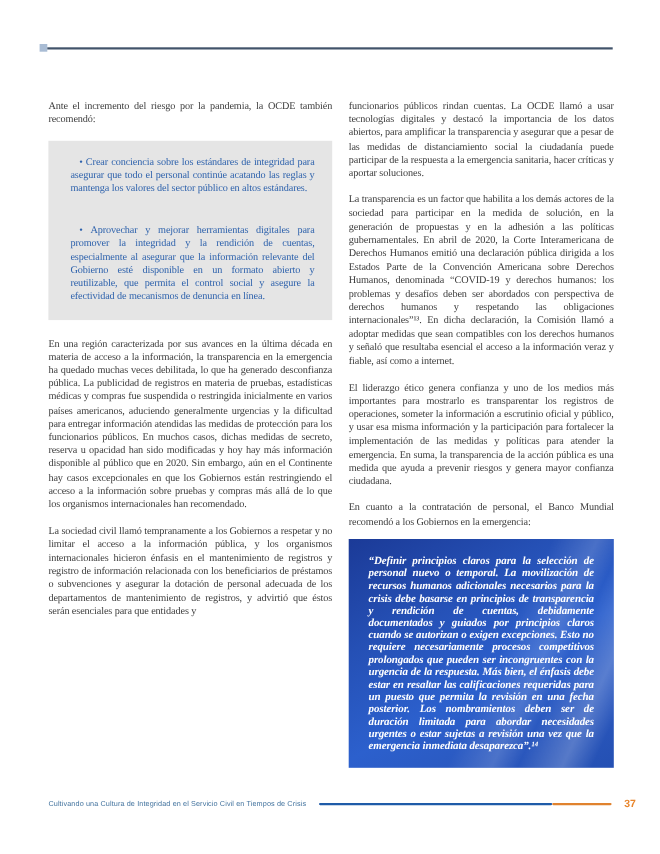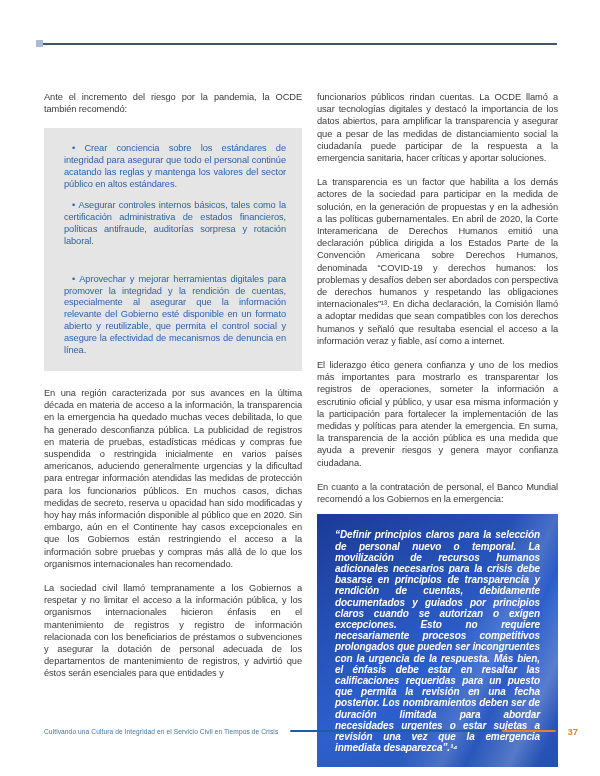--- a/index.html
+++ b/index.html
@@ -8,21 +8,21 @@
     font-family:"Liberation Sans",sans-serif;overflow:hidden;
   }
   
   .corner-sq{position:absolute;left:36px;top:40px;width:7px;height:7px;background:#a9bcd4;}
   .top-rule{position:absolute;left:43px;top:43px;width:514px;height:2px;background:#41536a;}
 
   
   .columns{position:absolute;left:44px;top:91px;width:514px;display:flex;gap:15px;}
   .col-left{width:258px;}
   .col-right{width:241px;}
-  p{margin:0;}
+  p{margin:0;font-family:Liberation Serif, serif;}
   .body{
     font-size:9.3px;line-height:12.2px;color:#3b3b3b;
     text-align:justify;margin-bottom:12px;letter-spacing:-0.1px;
   }
   .intro{margin-bottom:13px;}
 
   
   .info-box{
     background:#e5e5e5;padding:15px 16px 14px 20px;margin:2px 0 16px 0;
   }
@@ -65,21 +65,20 @@
   <div class="corner-sq"></div>
   <div class="top-rule"></div>
 
   <div class="columns">
 
     <div class="col-left">
       <p class="body intro">Ante el incremento del riesgo por la pandemia, la OCDE también recomendó:</p>
 
       <div class="info-box">
         <p class="bullet">Crear conciencia sobre los estándares de integridad para asegurar que todo el personal continúe acatando las reglas y mantenga los valores del sector público en altos estándares.</p>
-        <p class="bullet">Asegurar controles internos básicos, tales como la certificación administrativa de estados financieros, políticas antifraude, auditorías sorpresa y rotación laboral.</p>
         <p class="bullet">Aprovechar y mejorar herramientas digitales para promover la integridad y la rendición de cuentas, especialmente al asegurar que la información relevante del Gobierno esté disponible en un formato abierto y reutilizable, que permita el control social y asegure la efectividad de mecanismos de denuncia en línea.</p>
       </div>
 
       <p class="body">En una región caracterizada por sus avances en la última década en materia de acceso a la información, la transparencia en la emergencia ha quedado muchas veces debilitada, lo que ha generado desconfianza pública. La publicidad de registros en materia de pruebas, estadísticas médicas y compras fue suspendida o restringida inicialmente en varios países americanos, aduciendo generalmente urgencias y la dificultad para entregar información atendidas las medidas de protección para los funcionarios públicos. En muchos casos, dichas medidas de secreto, reserva u opacidad han sido modificadas y hoy hay más información disponible al público que en 2020. Sin embargo, aún en el Continente hay casos excepcionales en que los Gobiernos están restringiendo el acceso a la información sobre pruebas y compras más allá de lo que los organismos internacionales han recomendado.</p>
       <p class="body">La sociedad civil llamó tempranamente a los Gobiernos a respetar y no limitar el acceso a la información pública, y los organismos internacionales hicieron énfasis en el mantenimiento de registros y registro de información relacionada con los beneficiarios de préstamos o subvenciones y asegurar la dotación de personal adecuada de los departamentos de mantenimiento de registros, y advirtió que éstos serán esenciales para que entidades y</p>
     </div>
 
     <div class="col-right">
       <p class="body">funcionarios públicos rindan cuentas. La OCDE llamó a usar tecnologías digitales y destacó la importancia de los datos abiertos, para amplificar la transparencia y asegurar que a pesar de las medidas de distanciamiento social la ciudadanía puede participar de la respuesta a la emergencia sanitaria, hacer críticas y aportar soluciones.</p>
       <p class="body">La transparencia es un factor que habilita a los demás actores de la sociedad para participar en la medida de solución, en la generación de propuestas y en la adhesión a las políticas gubernamentales. En abril de 2020, la Corte Interamericana de Derechos Humanos emitió una declaración pública dirigida a los Estados Parte de la Convención Americana sobre Derechos Humanos, denominada “COVID-19 y derechos humanos: los problemas y desafíos deben ser abordados con perspectiva de derechos humanos y respetando las obligaciones internacionales”¹³. En dicha declaración, la Comisión llamó a adoptar medidas que sean compatibles con los derechos humanos y señaló que resultaba esencial el acceso a la información veraz y fiable, así como a internet.</p>

